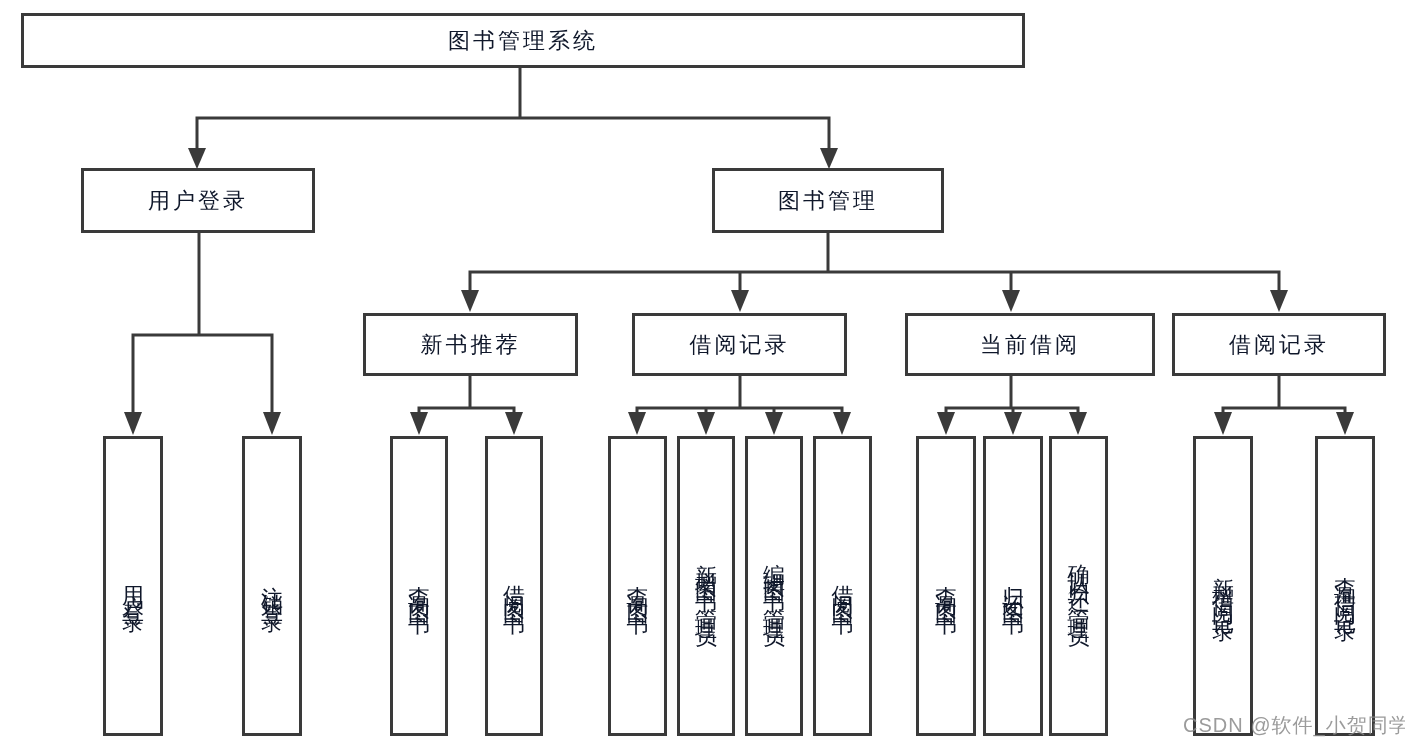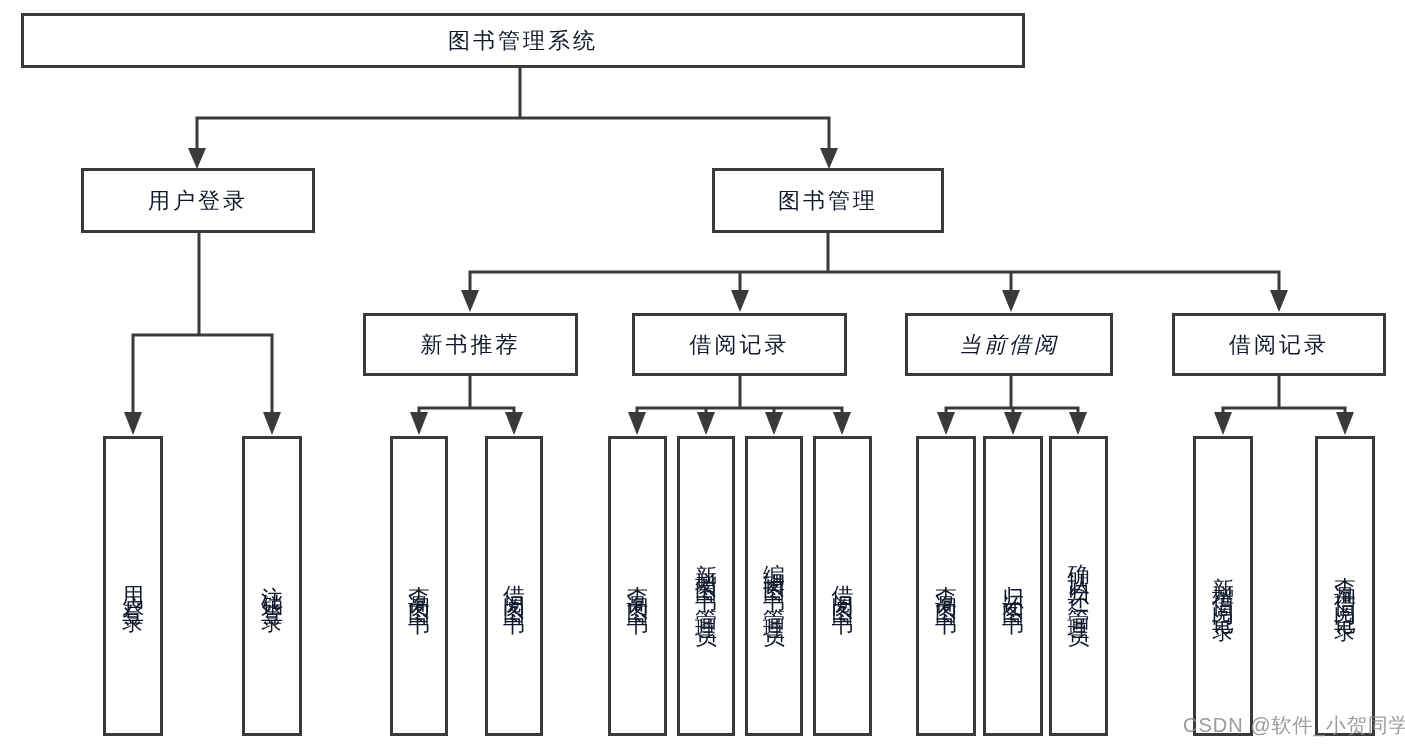--- a/index.html
+++ b/index.html
@@ -18,21 +18,21 @@
     writing-mode:vertical-rl;text-orientation:mixed;
     font-size:22px;letter-spacing:9px;line-height:1;
     top:436px;height:300px;
   }
   
   .n-root     {left:21px;  top:13px;  width:1004px;height:55px;}
   .n-login    {left:81px;  top:168px; width:234px; height:65px;}
   .n-mgmt     {left:712px; top:168px; width:232px; height:65px;text-align:center;}
   .n-recommend{left:363px; top:313px; width:215px; height:63px;}
   .n-borrow   {left:632px; top:313px; width:215px; height:63px;}
-  .n-current  {left:905px; top:313px; width:208px; height:63px;font-style:italic;}
+  .n-current  {left:905px; top:313px; width:250px; height:63px;}
   .n-record   {left:1172px;top:313px; width:214px; height:63px;}
   
   .n-a1{left:103px; width:60px;}
   .n-a2{left:242px; width:60px;}
   .n-b1{left:390px; width:58px;}
   .n-b2{left:485px; width:58px;}
   .n-c1{left:608px; width:59px;}
   .n-c2{left:677px; width:58px;}
   .n-c3{left:745px; width:58px;}
   .n-c4{left:813px; width:59px;}

